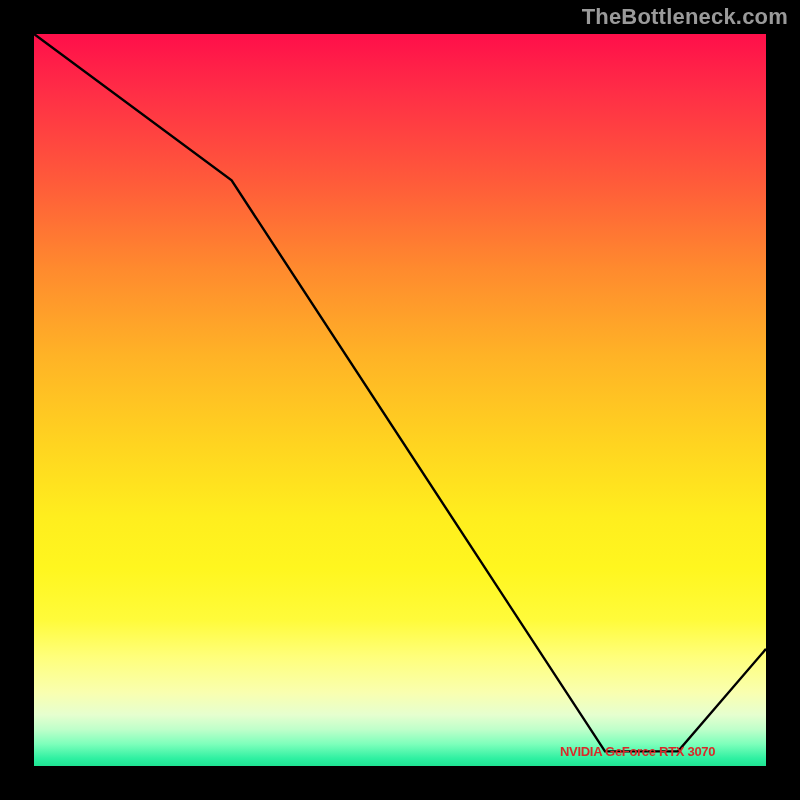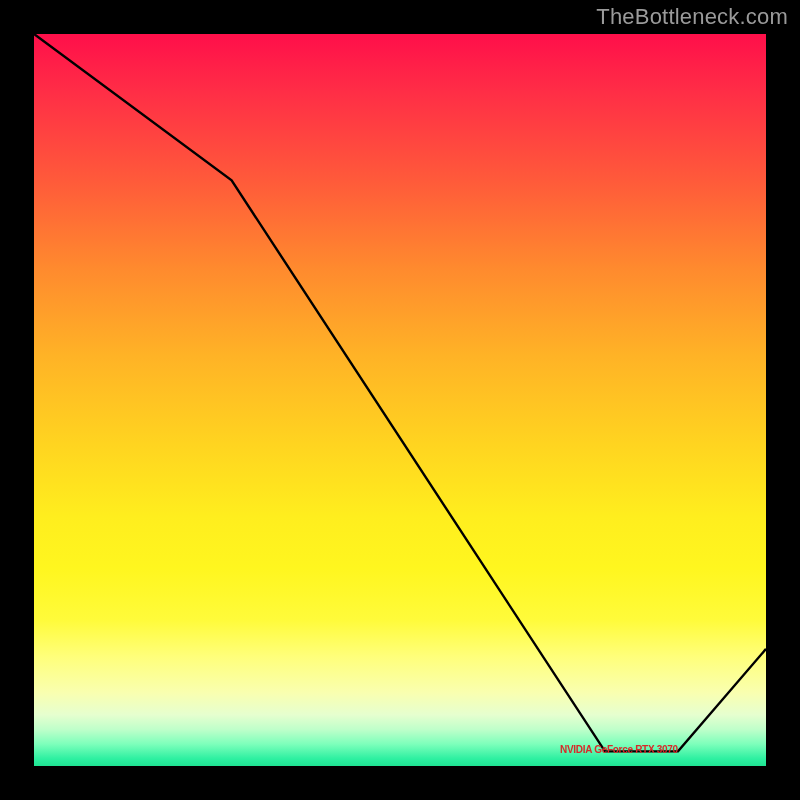--- a/index.html
+++ b/index.html
@@ -16,21 +16,21 @@
     width: 800px;
     height: 800px;
     background: #000;
   }
   .watermark {
     position: absolute;
     top: 4px;
     right: 12px;
     color: #9a9a9a;
     font-size: 22px;
-    font-weight: 400;
+    font-weight: 700;
     letter-spacing: 0.2px;
     user-select: none;
   }
   .plot-border {
     position: absolute;
     left: 32px;
     top: 32px;
     width: 736px;
     height: 736px;
     box-sizing: border-box;
@@ -65,21 +65,21 @@
   .line-svg {
     position: absolute;
     left: 34px;
     top: 34px;
     width: 732px;
     height: 732px;
   }
   .annotation {
     position: absolute;
     color: #d82a2a;
-    font-size: 10px;
+    font-size: 13px;
     font-weight: 700;
     letter-spacing: -0.3px;
     white-space: nowrap;
     user-select: none;
   }
 </style>
 </head>
 <body>
 
 <div class="frame">

